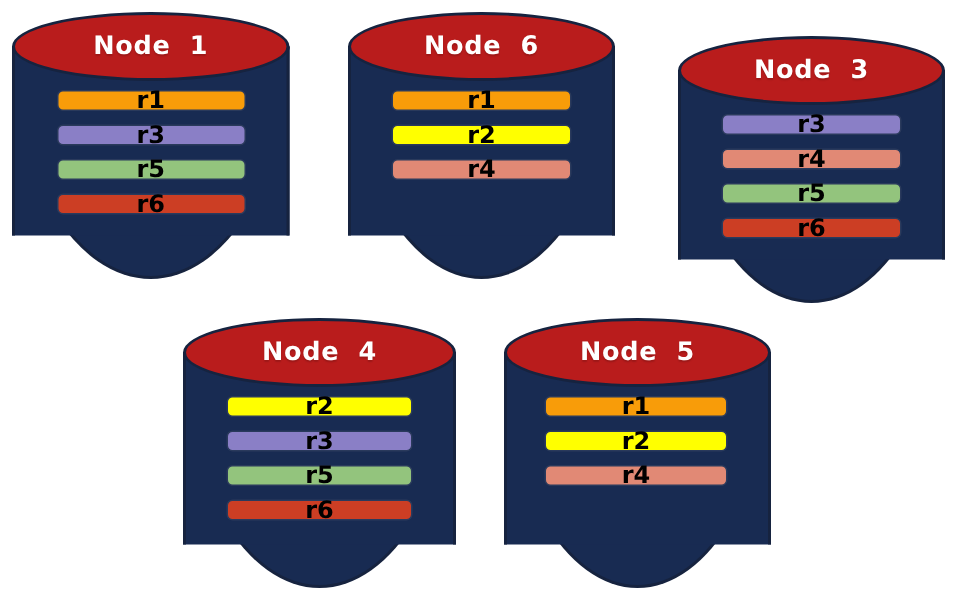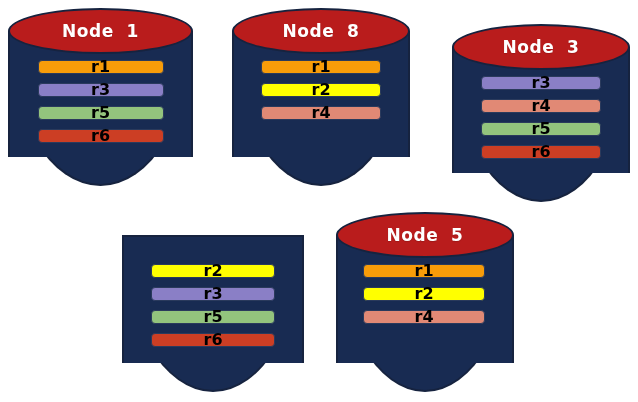--- a/index.html
+++ b/index.html
@@ -103,21 +103,21 @@
         <div class="record-bar" style="background: rgb(248, 156, 9); width: 126px;">r1</div>
         <div class="record-bar" style="background: rgb(138, 127, 198); width: 126px;">r3</div>
         <div class="record-bar" style="background: rgb(147, 196, 125); width: 126px;">r5</div>
         <div class="record-bar" style="background: rgb(204, 62, 36); width: 126px;">r6</div>
       </div>
     </div>
     <div class="node" style="left: 232px; top: 8px; width: 178px; height: 178px;">
       <div class="cyl-bottom" style="width: 178px; top: 23px; height: 155px;"></div>
       <div class="cyl-body" style="width: 178px; top: 23px; height: 126px; border-bottom: none;"></div>
       <div class="cyl-top" style="width: 178px; height: 46px;">
-        <span class="node-label">Node  8</span>
+        <span class="node-label">Node  6</span>
       </div>
       <div class="records" style="top: 52px;">
         <div class="record-bar" style="background: rgb(248, 156, 9); width: 120px;">r1</div>
         <div class="record-bar" style="background: rgb(255, 255, 0); width: 120px;">r2</div>
         <div class="record-bar" style="background: rgb(225, 137, 117); width: 120px;">r4</div>
       </div>
     </div>
     <div class="node" style="left: 452px; top: 24px; width: 178px; height: 178px;">
       <div class="cyl-bottom" style="width: 178px; top: 23px; height: 155px;"></div>
       <div class="cyl-body" style="width: 178px; top: 23px; height: 126px; border-bottom: none;"></div>
@@ -127,20 +127,23 @@
       <div class="records" style="top: 52px;">
         <div class="record-bar" style="background: rgb(138, 127, 198); width: 120px;">r3</div>
         <div class="record-bar" style="background: rgb(225, 137, 117); width: 120px;">r4</div>
         <div class="record-bar" style="background: rgb(147, 196, 125); width: 120px;">r5</div>
         <div class="record-bar" style="background: rgb(204, 62, 36); width: 120px;">r6</div>
       </div>
     </div>
     <div class="node" style="left: 122px; top: 212px; width: 182px; height: 180px;">
       <div class="cyl-bottom" style="width: 182px; top: 23px; height: 157px;"></div>
       <div class="cyl-body" style="width: 182px; top: 23px; height: 128px; border-bottom: none;"></div>
+      <div class="cyl-top" style="width: 182px; height: 46px;">
+        <span class="node-label">Node  4</span>
+      </div>
       <div class="records" style="top: 52px;">
         <div class="record-bar" style="background: rgb(255, 255, 0); width: 124px;">r2</div>
         <div class="record-bar" style="background: rgb(138, 127, 198); width: 124px;">r3</div>
         <div class="record-bar" style="background: rgb(147, 196, 125); width: 124px;">r5</div>
         <div class="record-bar" style="background: rgb(204, 62, 36); width: 124px;">r6</div>
       </div>
     </div>
     <div class="node" style="left: 336px; top: 212px; width: 176px; height: 180px;">
       <div class="cyl-bottom" style="width: 178px; top: 23px; height: 157px;"></div>
       <div class="cyl-body" style="width: 178px; top: 23px; height: 128px; border-bottom: none;"></div>

